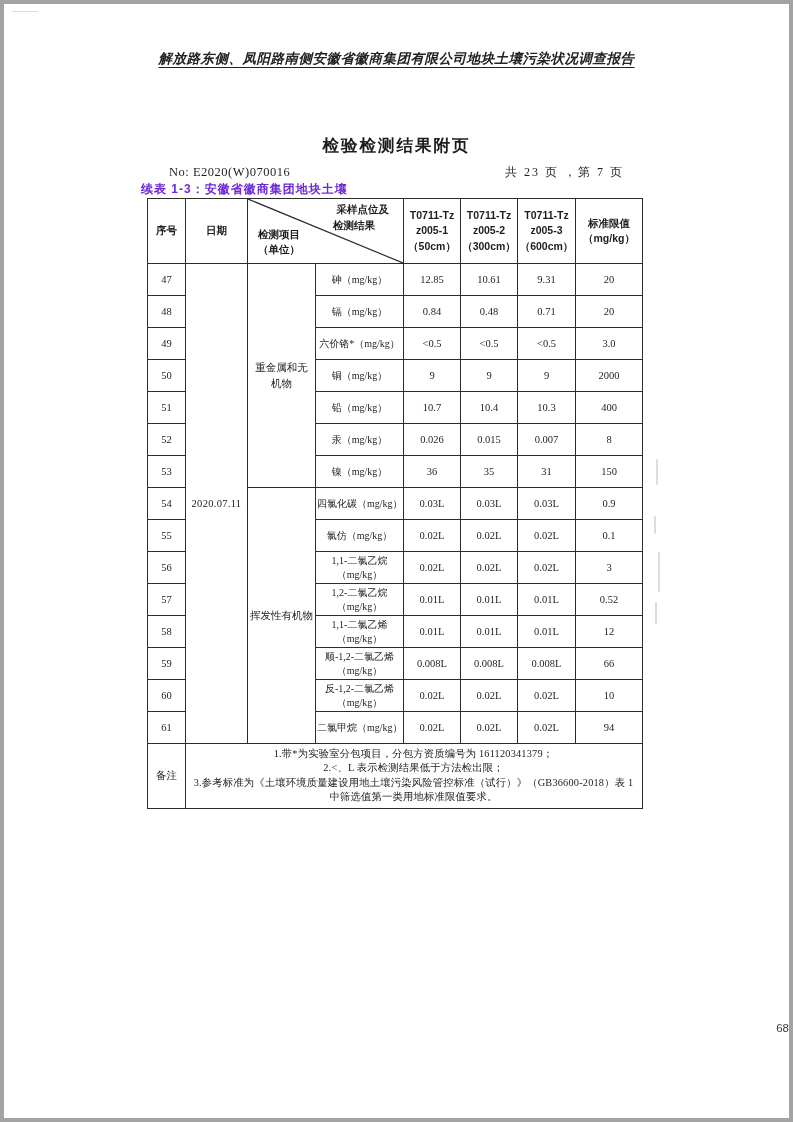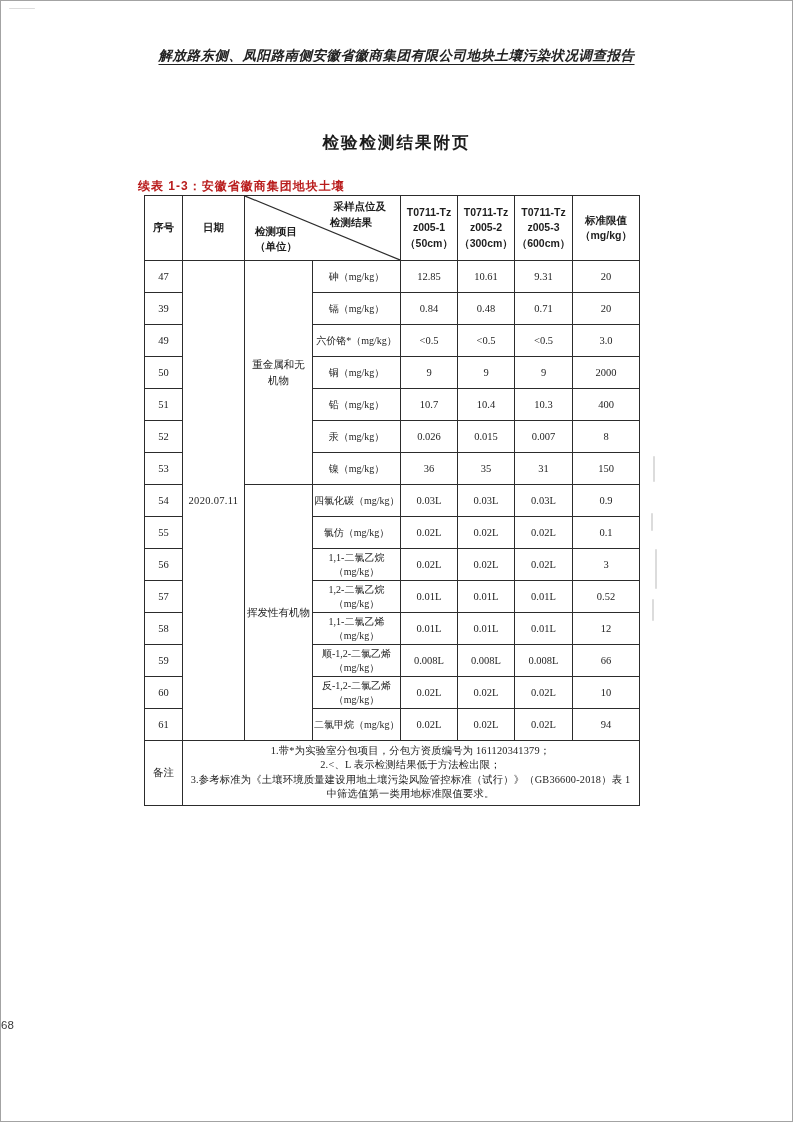--- a/index.html
+++ b/index.html
@@ -6,21 +6,21 @@
   html, body { background: #ffffff; }
   body {
     width: 793px; height: 1122px;
     font-family: "Liberation Serif", "DejaVu Serif", serif;
     color: #1f1f1f;
     position: relative;
     overflow: hidden;
   }
   .page {
     position: absolute; inset: 0;
-    border: 1px solid #a3a3a3;
+    border: 4px solid #a3a3a3;
   }
 
   
   .report-title {
     position: absolute; top: 46px; left: 0; width: 100%;
     text-align: center;
     font-size: 13.5px; font-weight: bold; font-style: italic;
     letter-spacing: 0.5px;
     text-decoration: underline;
     text-underline-offset: 4px;
@@ -45,21 +45,21 @@
   .no-row {
     position: absolute; top: 160px; left: 143px; width: 479px;
     display: flex; justify-content: space-between; align-items: baseline;
   }
   .report-no { font-size: 12.5px; padding-left: 22px; letter-spacing: 0.5px; }
   .pagination { font-size: 12px; letter-spacing: 2px; padding-right: 2px; }
   .table-caption {
     position: absolute; top: 177px; left: 137px;
     font-size: 12px; font-weight: bold; letter-spacing: 1px;
     font-family: "Liberation Sans", "DejaVu Sans", sans-serif;
-    color: #b91c1c;
+    color: #6d28d9;
   }
 
   
   table.results {
     position: absolute; top: 194px; left: 143px;
     width: 495px;
     border-collapse: collapse;
     table-layout: fixed;
     font-size: 10.5px;
     color: #1d1d1d;
@@ -110,21 +110,21 @@
     padding: 3px 8px 3px 7px !important;
   }
   .remark-line {
     font-size: 10.3px; line-height: 1.4; color: #222;
     letter-spacing: 0.2px;
   }
 
   
   .page-number {
     position: absolute; top: 1018px; left: 0; width: 100%;
-    text-align: left; font-size: 11.5px; color: #3a3a3a;
+    text-align: right; font-size: 11.5px; color: #3a3a3a;
     font-family: "Liberation Sans", "DejaVu Sans", sans-serif;
   }
 
   
   .artifact { position: absolute; background: #bfbfbf; opacity: 0.55; border-radius: 1px; }
   .a1 { left: 652px; top: 455px; width: 2px; height: 26px; }
   .a2 { left: 650px; top: 512px; width: 2px; height: 18px; }
   .a3 { left: 654px; top: 548px; width: 2px; height: 40px; }
   .a4 { left: 651px; top: 598px; width: 2px; height: 22px; }
   .a5 { left: 8px; top: 7px; width: 26px; height: 1px; }
@@ -132,20 +132,24 @@
 </head>
 <body>
 
 <div class="page">
 
   <div class="report-title">解放路东侧、凤阳路南侧安徽省徽商集团有限公司地块土壤污染状况调查报告</div>
 
 
   <div class="section-title">检验检测结果附页</div>
 
+  <div class="no-row">
+    <span class="report-no"><span>No:</span> <span>E2020(W)070016</span></span>
+    <span class="pagination">共 23 页 ，第 7 页</span>
+  </div>
 
   <div class="table-caption">续表 1-3：安徽省徽商集团地块土壤</div>
 
   <table class="results">
     <colgroup>
       <col style="width:38px">
         <col style="width:62px">
         <col style="width:68px">
         <col style="width:88px">
       <col style="width:57px">
@@ -183,21 +187,21 @@
       <td class="date-cell" rowspan="15">2020.07.11</td>
       <td class="group-cell pre" rowspan="7">重金属和无
 机物</td>
       <td class="item-cell">砷（mg/kg）</td>
       <td class="val-cell">12.85</td>
       <td class="val-cell">10.61</td>
       <td class="val-cell">9.31</td>
       <td class="val-cell">20</td>
     </tr>
     <tr class="data-row">
-      <td>39</td>
+      <td>48</td>
       <td class="item-cell">镉（mg/kg）</td>
       <td class="val-cell">0.84</td>
       <td class="val-cell">0.48</td>
       <td class="val-cell">0.71</td>
       <td class="val-cell">20</td>
     </tr>
     <tr class="data-row">
       <td>49</td>
       <td class="item-cell">六价铬*（mg/kg）</td>
       <td class="val-cell">&lt;0.5</td>

